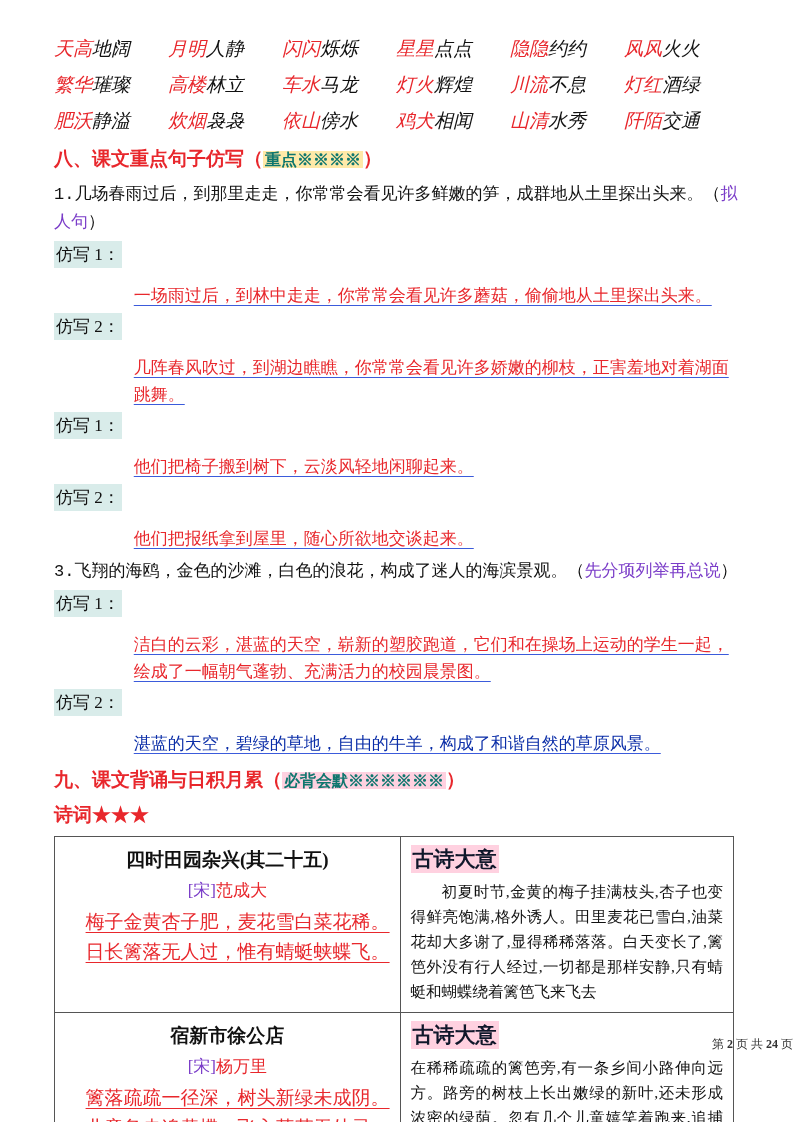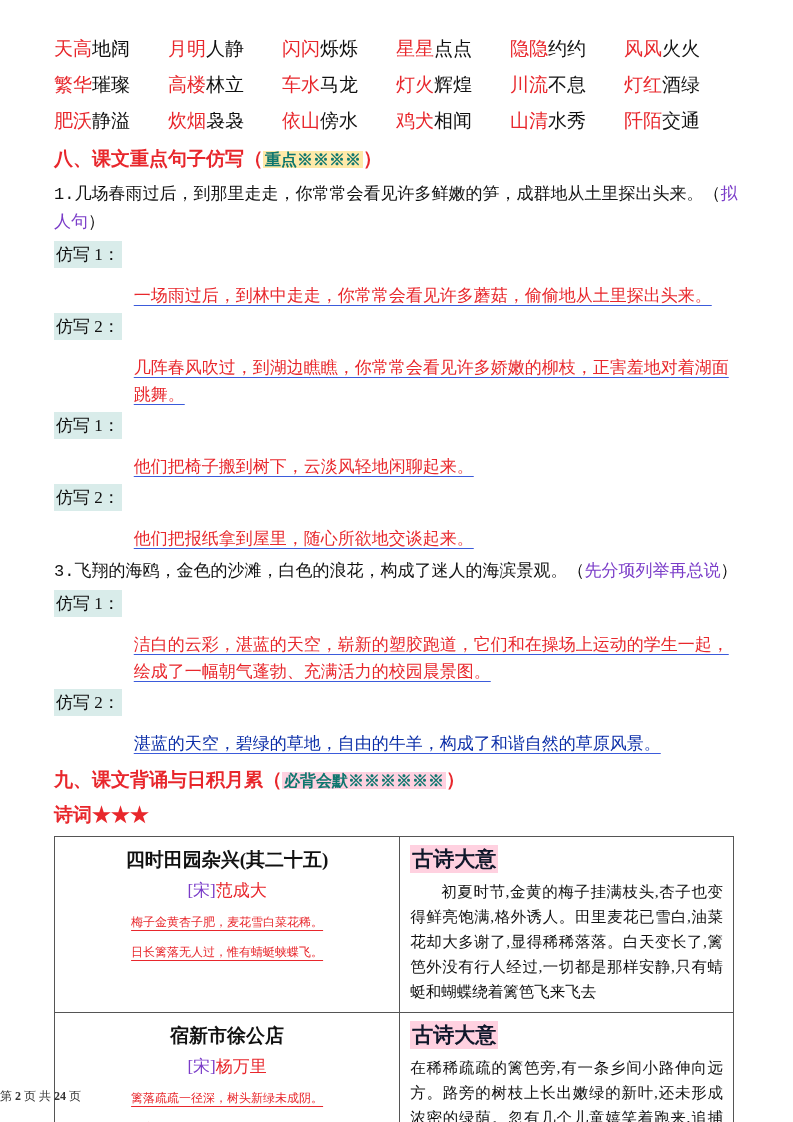--- a/index.html
+++ b/index.html
@@ -28,20 +28,21 @@
 
   
   .idiom-block{ margin-bottom:10px; }
   .idiom-row{
     display:flex;
     justify-content:flex-start;
     font-size:19px;
     line-height:30px;
     margin-bottom:6px;
     font-family:"Liberation Serif", serif;
+    font-style:italic;
   }
   .idiom{
     width:114px;
     text-align:left;
     white-space:nowrap;
     letter-spacing:0px;
   }
   .c-red{ color:#e8272c; }
   .c-black{ color:#111; }
 
@@ -132,27 +133,27 @@
   }
   .poem-author{
     text-align:center;
     font-size:17px;
     line-height:28px;
     color:#e8272c;
     margin-bottom:2px;
   }
   .poem-author .dyn{ color:#7a3cc8; }
   .poem-line{
-    font-size:12px;
+    font-size:19px;
     line-height:30px;
     color:#e8272c;
     text-decoration:underline;
     text-decoration-color:#e8272c;
     text-underline-offset:4px;
-    text-align:center;
+    text-align:right;
   }
   .mean-title{
     display:inline-block;
     font-size:21px;
     font-weight:bold;
     color:#0f172a;
     background:#ffd1e0;
     padding:0 2px;
     margin-bottom:6px;
   }
@@ -161,23 +162,23 @@
     line-height:25px;
     color:#111;
     text-align:justify;
   }
   .mean-body.indent{ text-indent:2em; }
 
   
   .footer{
     position:absolute;
     left:0;
-    top:1088px;
+    top:1036px;
     width:793px;
-    text-align:left;
+    text-align:right;
     font-size:12px;
     color:#333;
     font-family:"Liberation Serif", serif;
   }
   .footer .num{ font-weight:bold; }
 </style>
 </head>
 <body>
 
 <div class="page">

